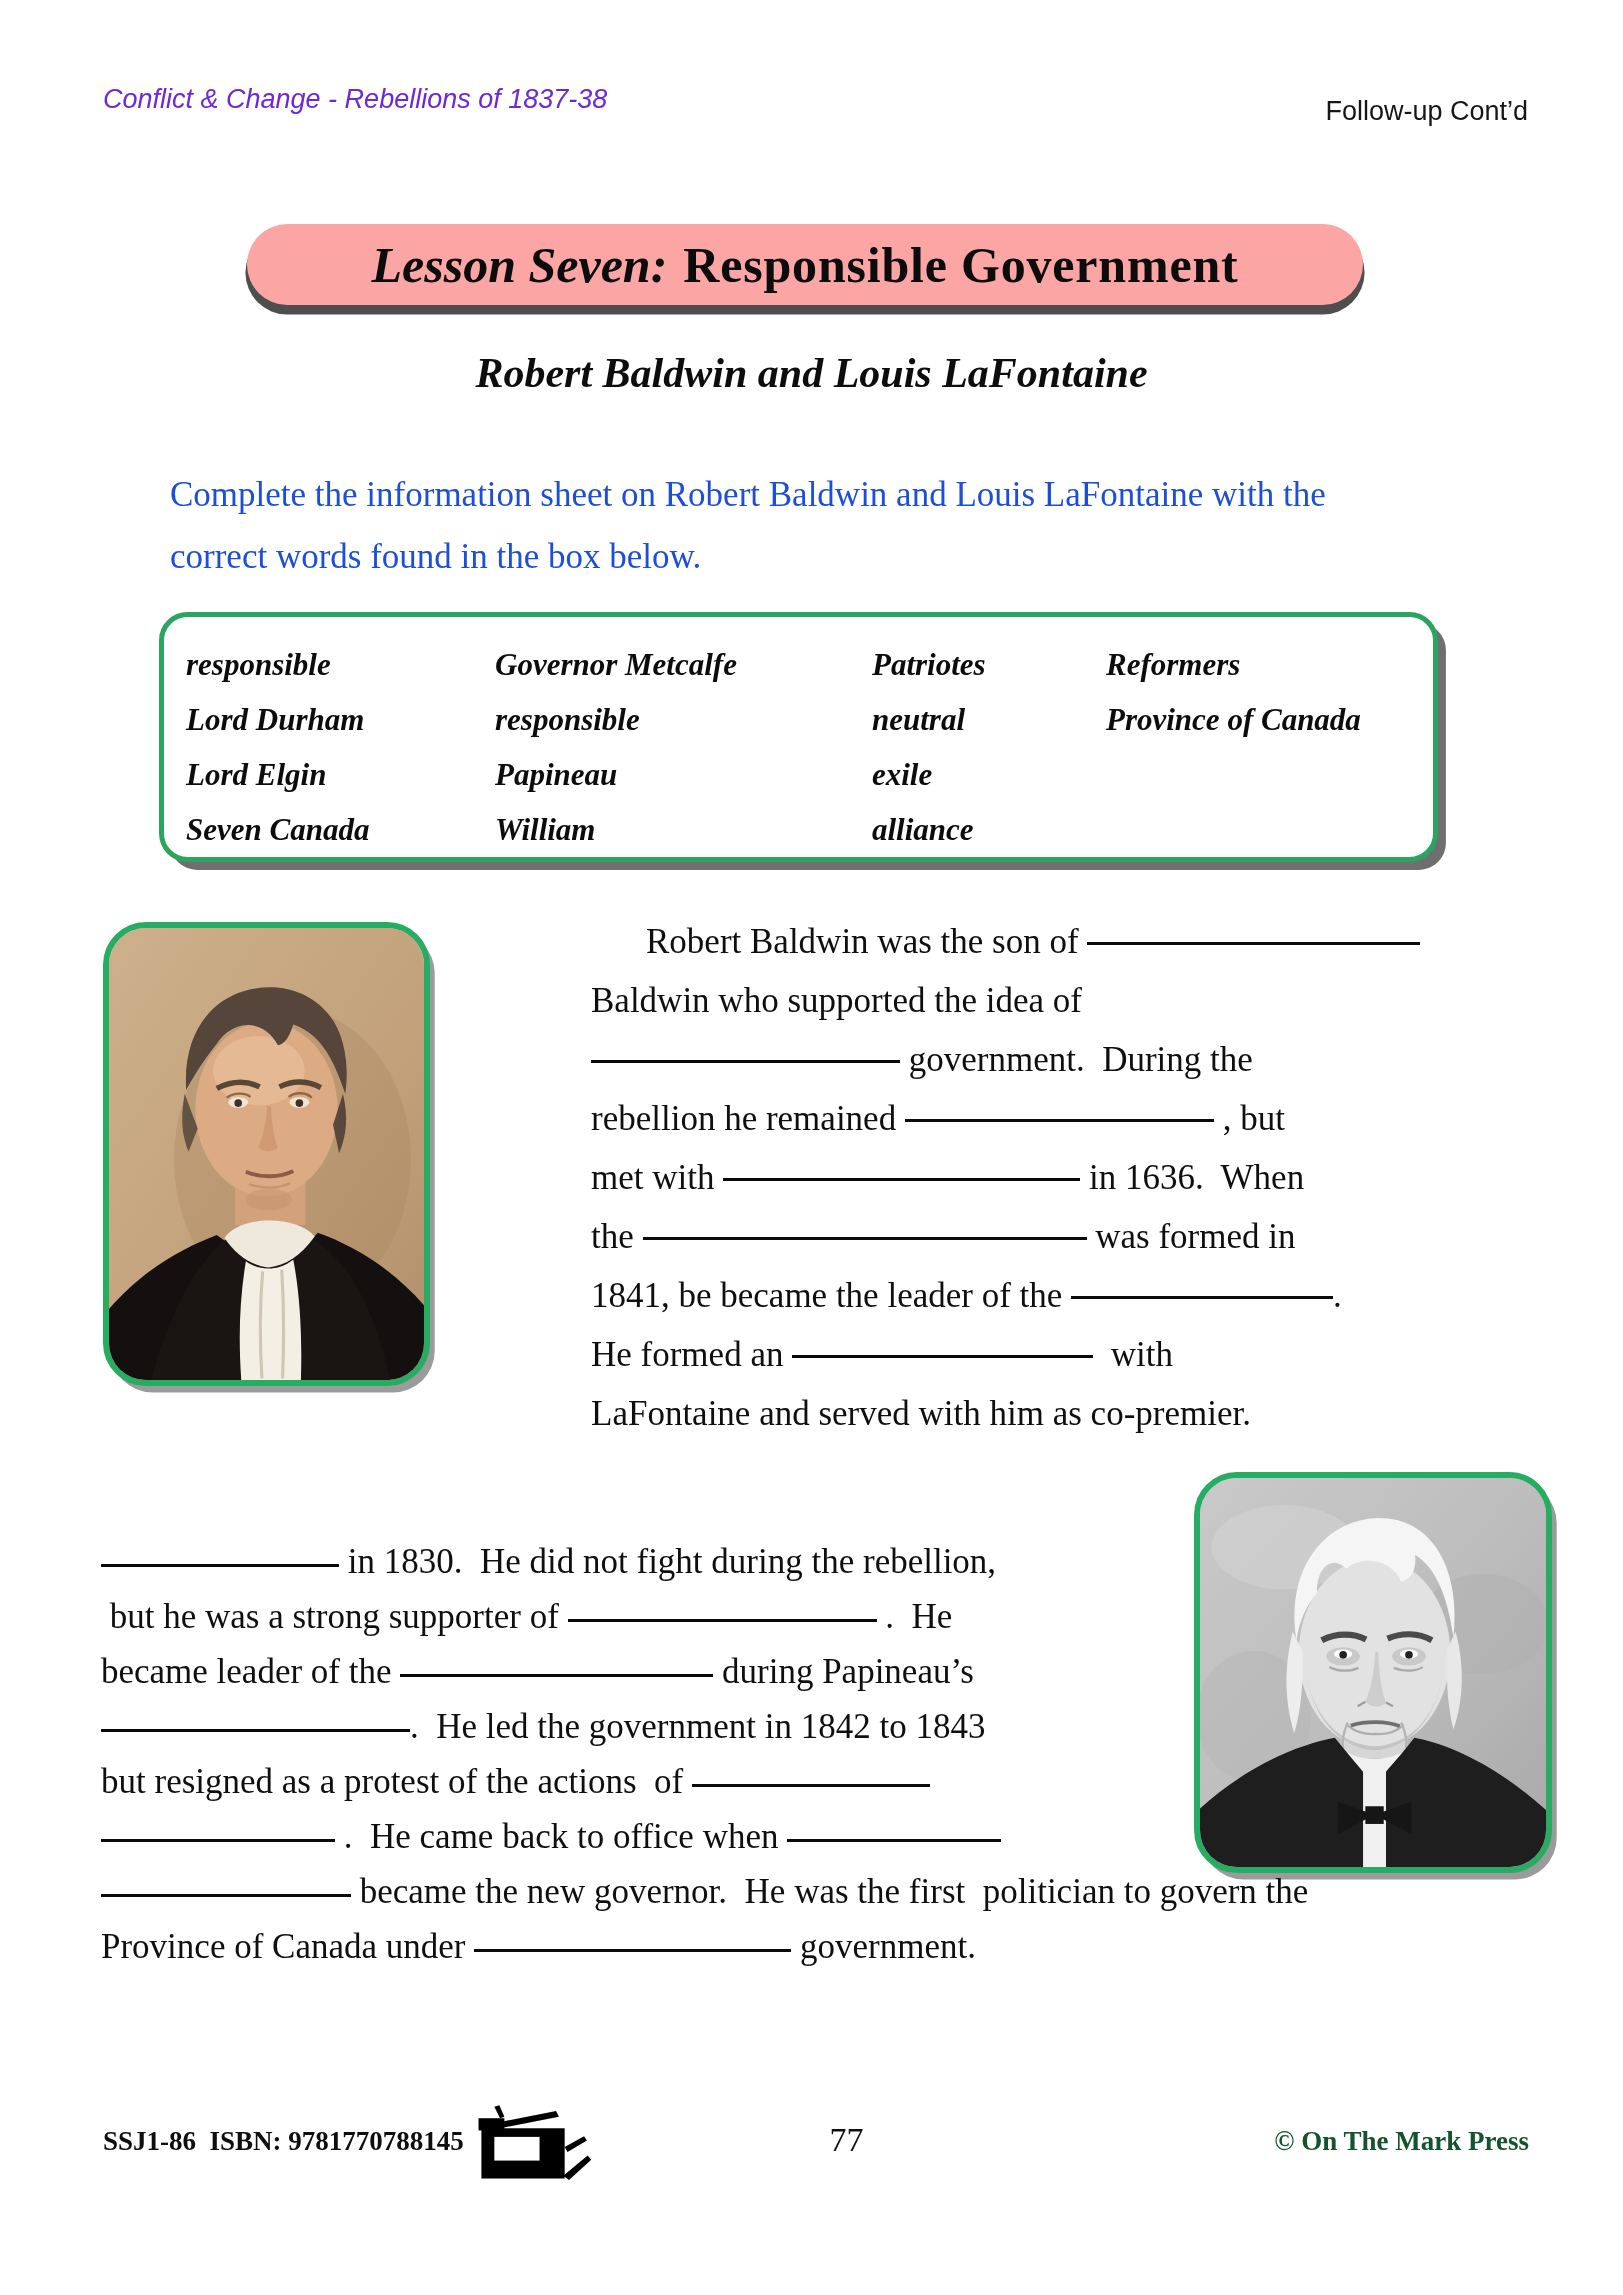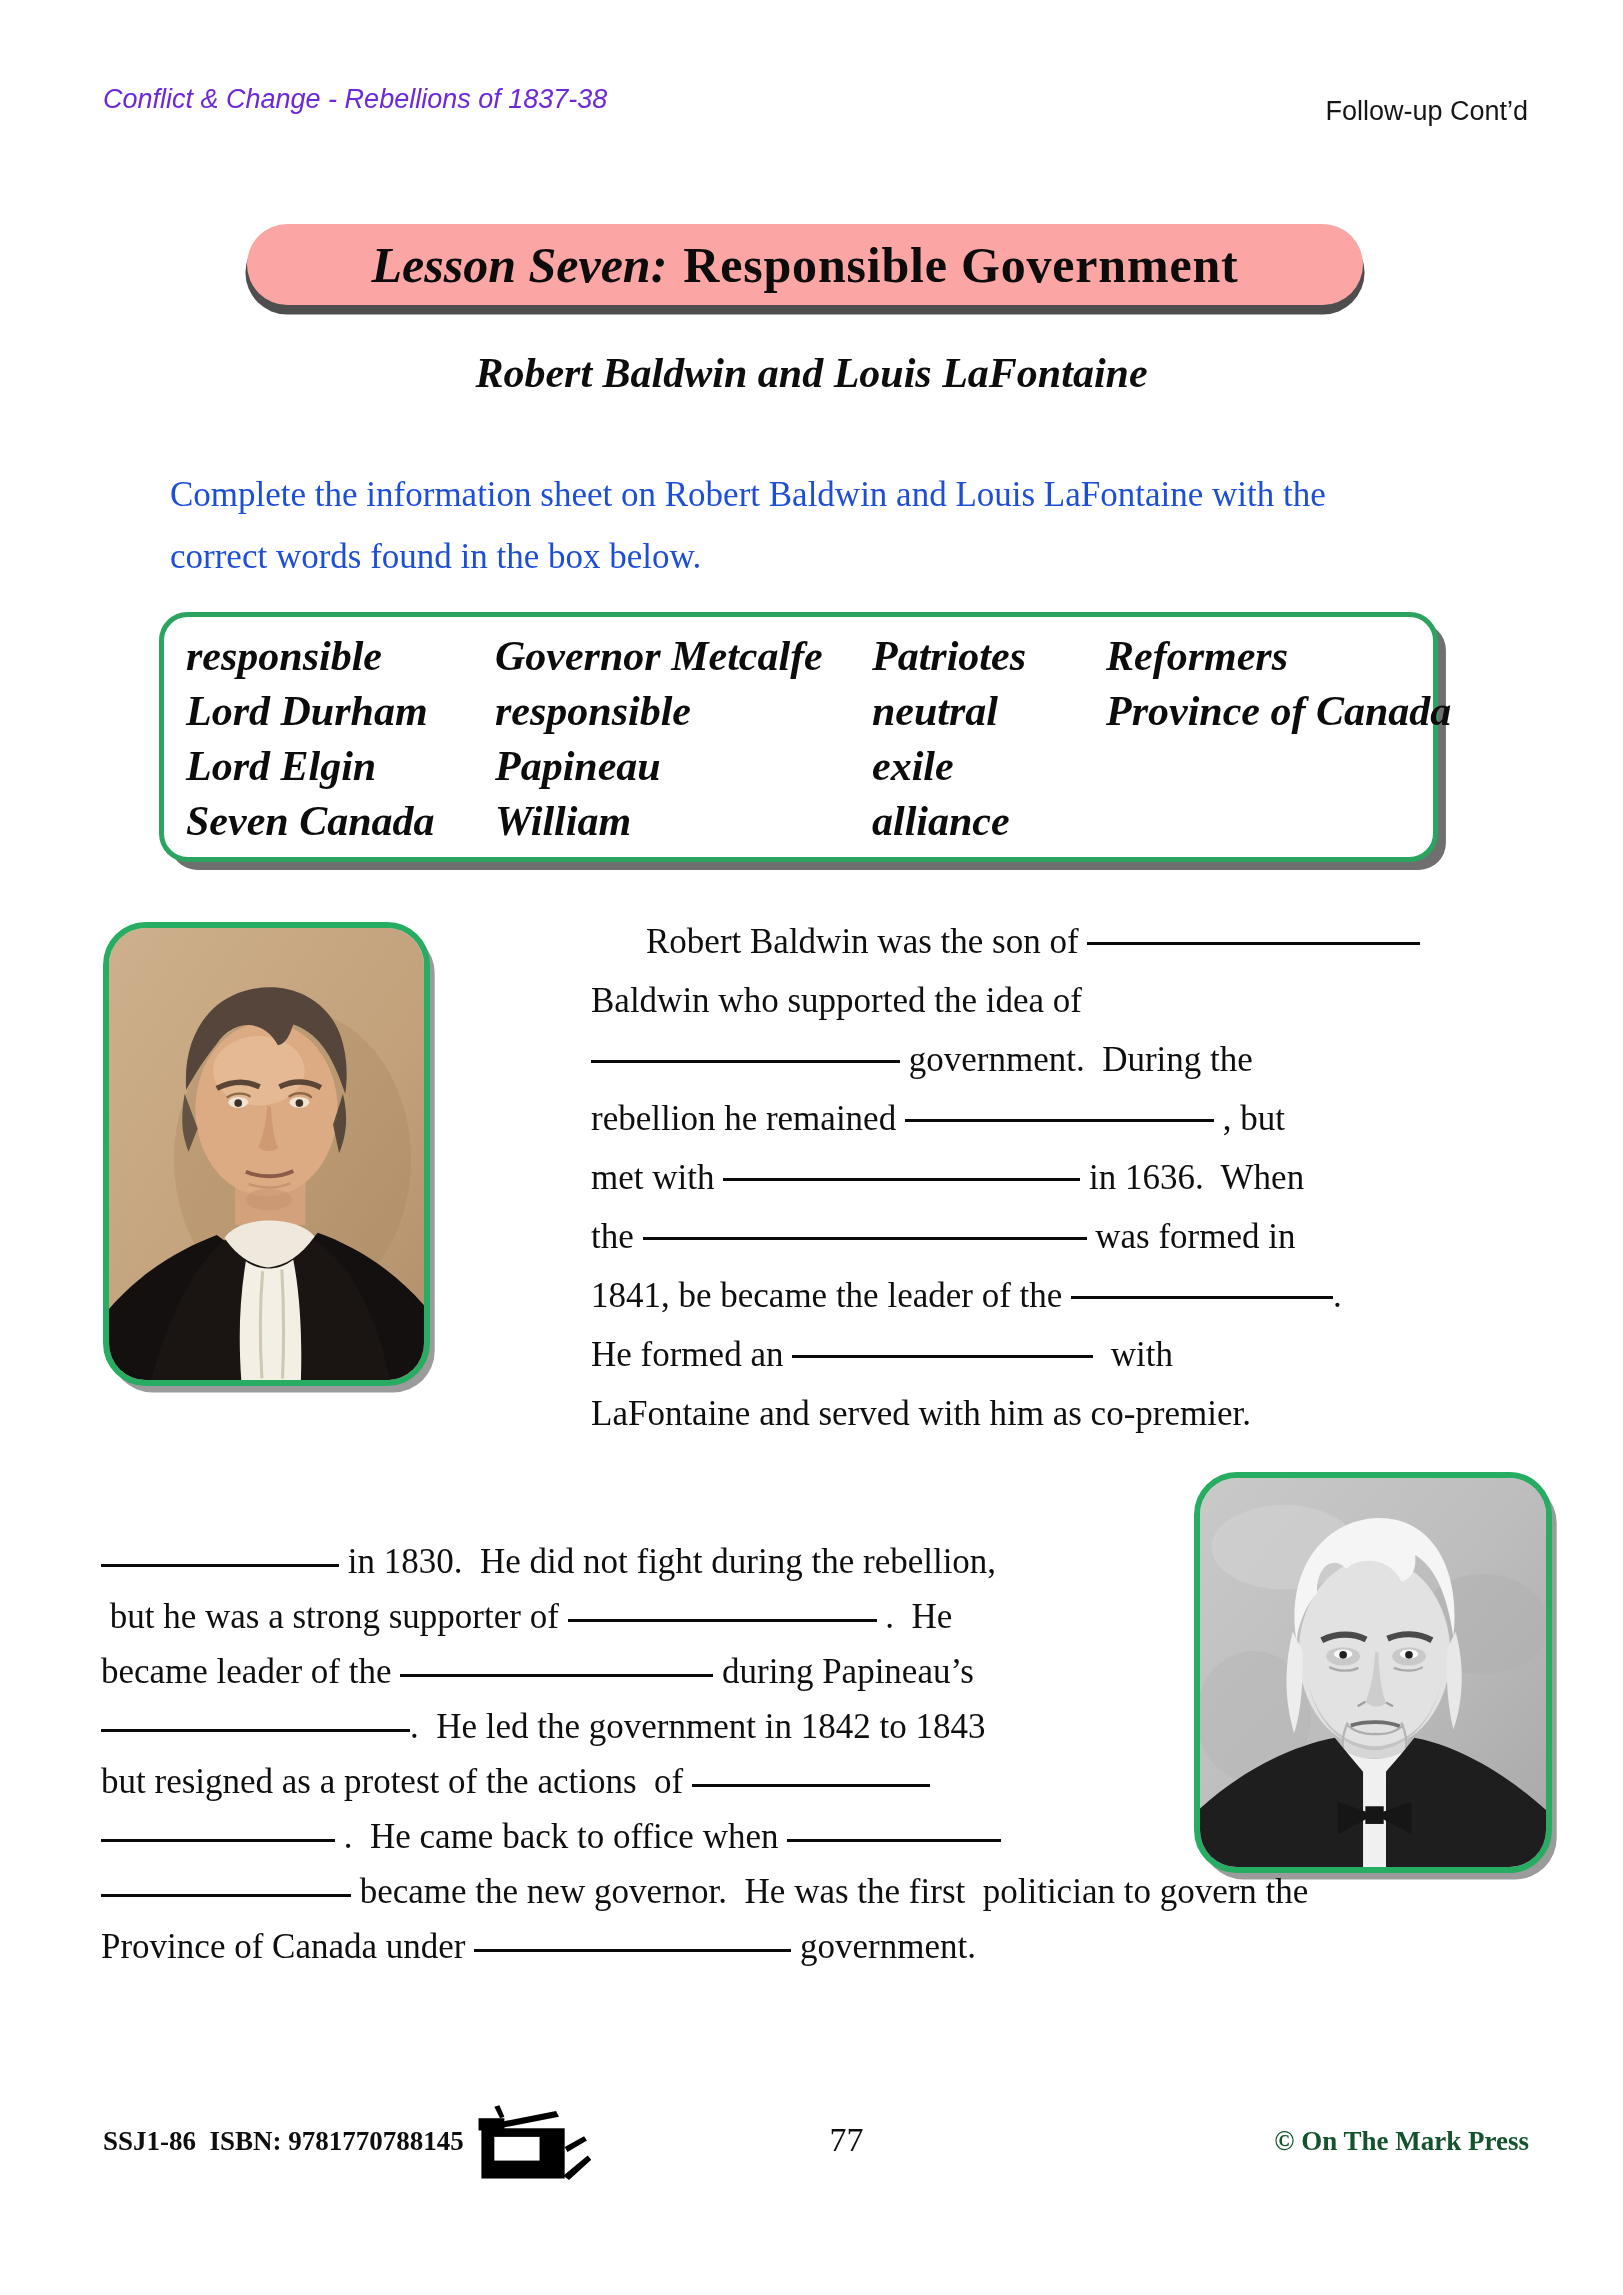--- a/index.html
+++ b/index.html
@@ -40,21 +40,21 @@
     position:absolute; left:170px; top:464px; width:1332px;
     font-size:35px; line-height:62px; color:#1d4ed8;
   }
 
   
   .wordbox {
     position:absolute; left:159px; top:612px; width:1279px; height:250px;
     background:#ffffff; border:5.5px solid #2aa45f; border-radius:28.5px;
     box-shadow:9.5px 9.5px 0 -1.6px #6f6f6f;
   }
-  .wb-col { position:absolute; top:12px; font-size:42px; font-weight:bold; font-style:italic; color:#0c0c0c; }
+  .wb-col { position:absolute; top:20px; font-size:31px; font-weight:bold; font-style:italic; color:#0c0c0c; }
   .wb-col .wb-item { line-height:55px; white-space:pre; }
   .wb-col.c1 { left:22px; }
   .wb-col.c2 { left:331px; }
   .wb-col.c3 { left:708px; }
   .wb-col.c4 { left:942px; }
 
   
   .portrait {
     position:absolute; border:6.3px solid #27ad62; overflow:hidden;
     background:#cccccc; border-radius:43px;

